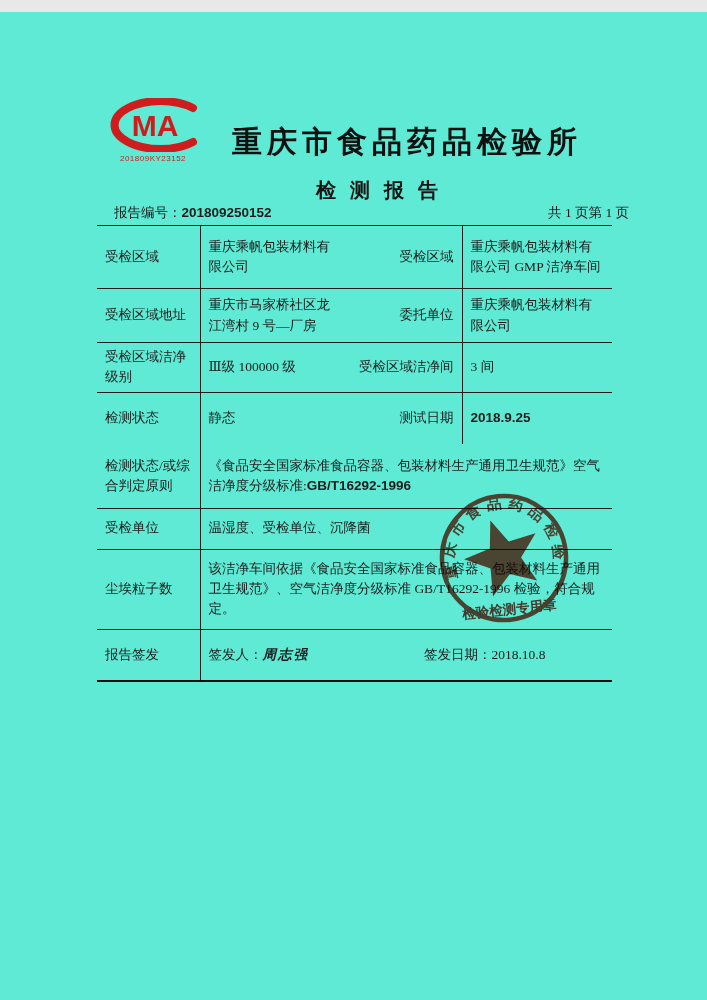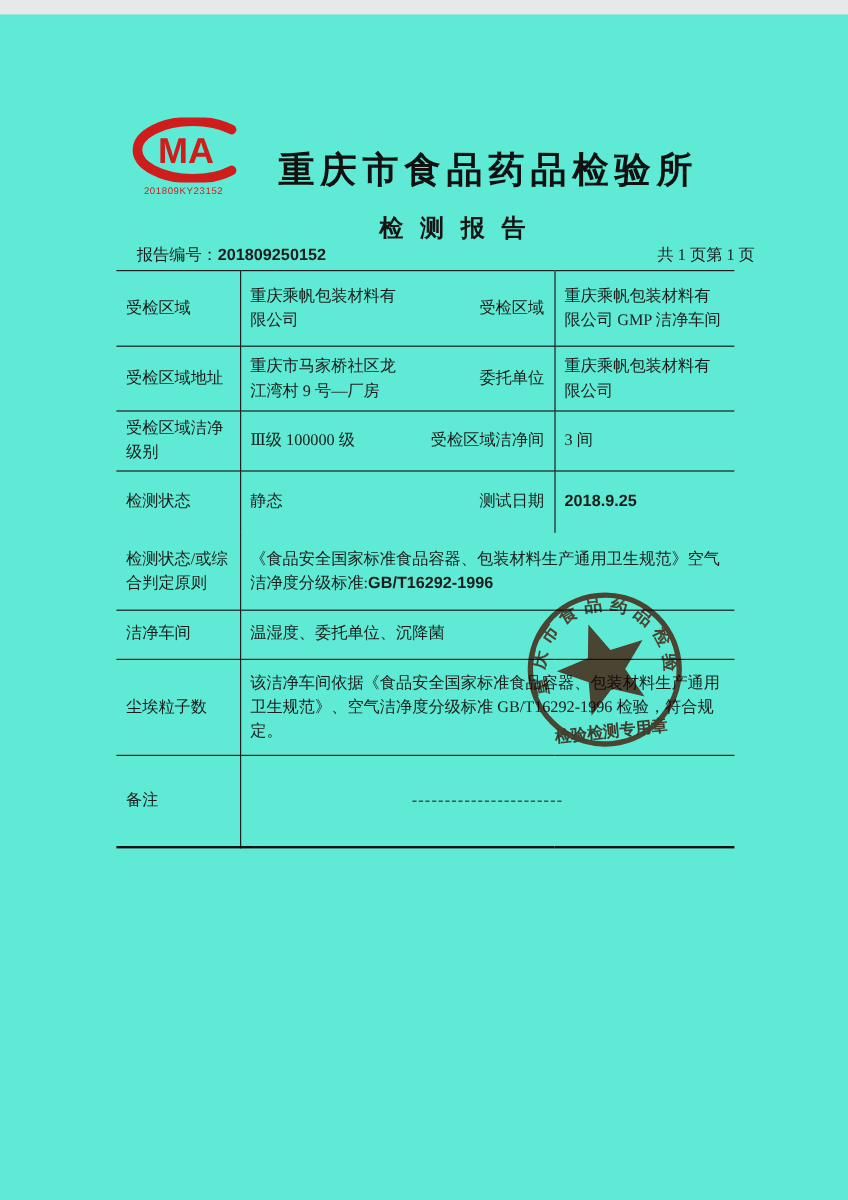--- a/index.html
+++ b/index.html
@@ -106,32 +106,33 @@
         <td class="b-r lab2">测试日期</td>
         <td><span class="num">2018.9.25</span></td>
       </tr>
       <tr style="height:64px">
         <td class="b-r b-b top">检测状态/或综合判定原则</td>
         <td class="b-b top" colspan="3">
           <span>《食品安全国家标准食品容器、包装材料生产通用卫生规范》空气洁净度分级标准:</span><span class="num">GB/T16292-1996</span>
         </td>
       </tr>
       <tr style="height:41px">
-        <td class="b-r b-b">洁净车间</td>
-        <td class="b-b" colspan="3">温湿度、委托单位、沉降菌</td>
+        <td class="b-r b-b">受检单位</td>
+        <td class="b-b" colspan="3">温湿度、受检单位、沉降菌</td>
       </tr>
       <tr style="height:80px">
         <td class="b-r b-b">尘埃粒子数</td>
         <td class="b-b top" colspan="3">该洁净车间依据《食品安全国家标准食品容器、包装材料生产通用卫生规范》、空气洁净度分级标准 GB/T16292-1996 检验，符合规定。</td>
       </tr>
-      <tr style="height:77px">
-        <td class="b-r">备注</td>
+      <tr style="height:52px">
+        <td class="b-r">报告签发</td>
         <td colspan="3">
-              <span class="dashes">-----------------------</span>
-            </td>
+          <span class="sig-left"><span>签发人：</span><span class="sig-name">周志强</span></span>
+          <span class="sig-date"><span>签发日期：</span><span>2018.10.8</span></span>
+        </td>
       </tr>
     </tbody>
       </table>
   </div>
 
   <div class="stamp">
     <svg width="160" height="160" viewBox="0 0 160 160">
       <g transform="rotate(-6 80 80)">
         <circle cx="80" cy="80" r="62" fill="none" stroke="#c23a2c" stroke-width="4.5"></circle>
         <path id="sealArc" d="M 33 97 A 50 50 0 1 1 127 97" fill="none"></path>

